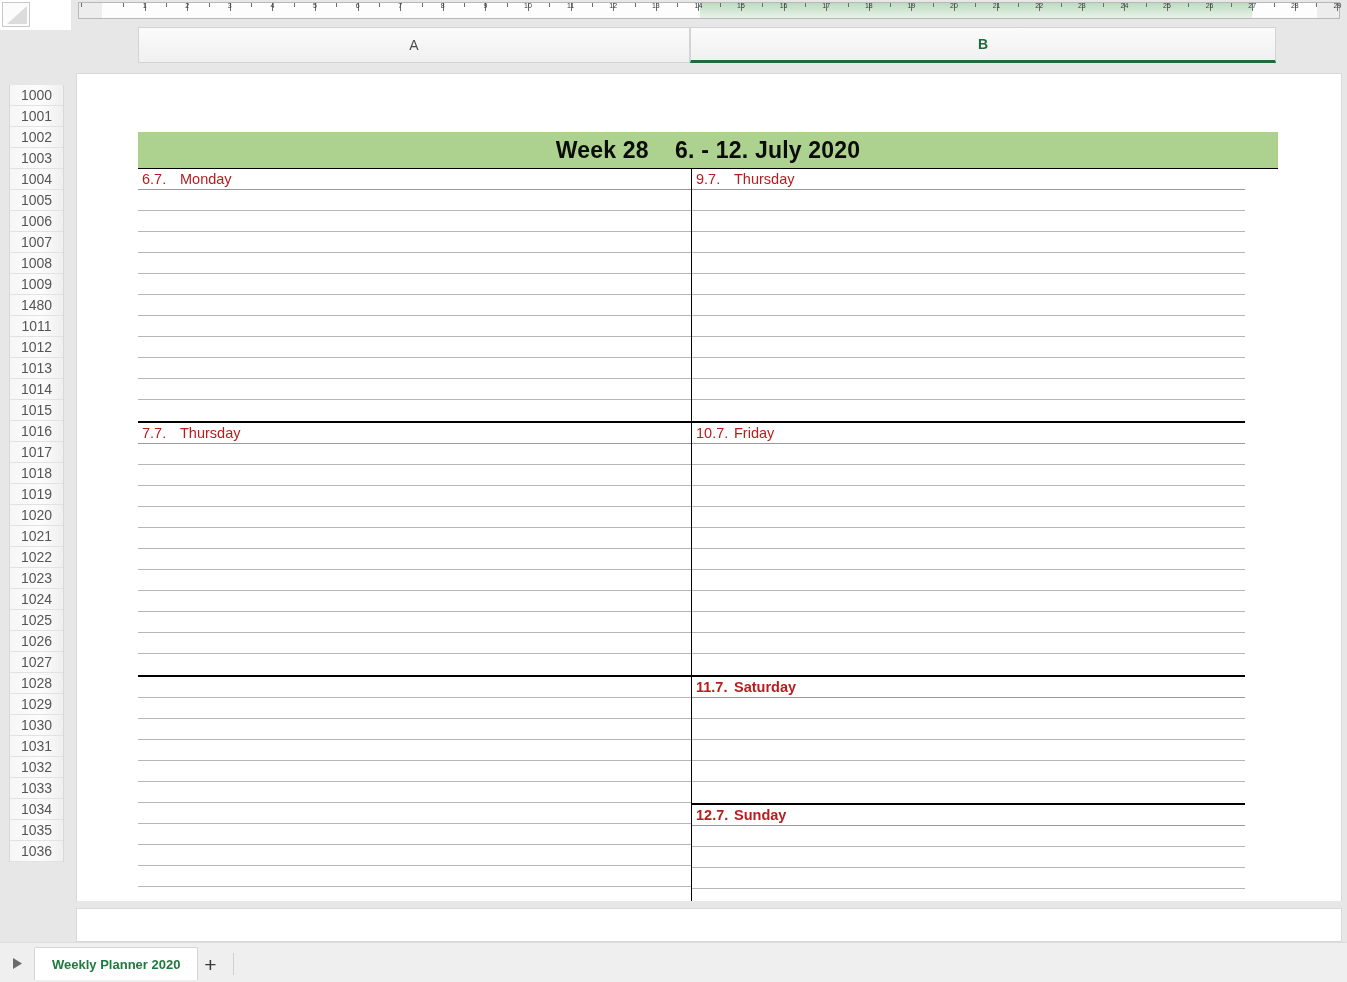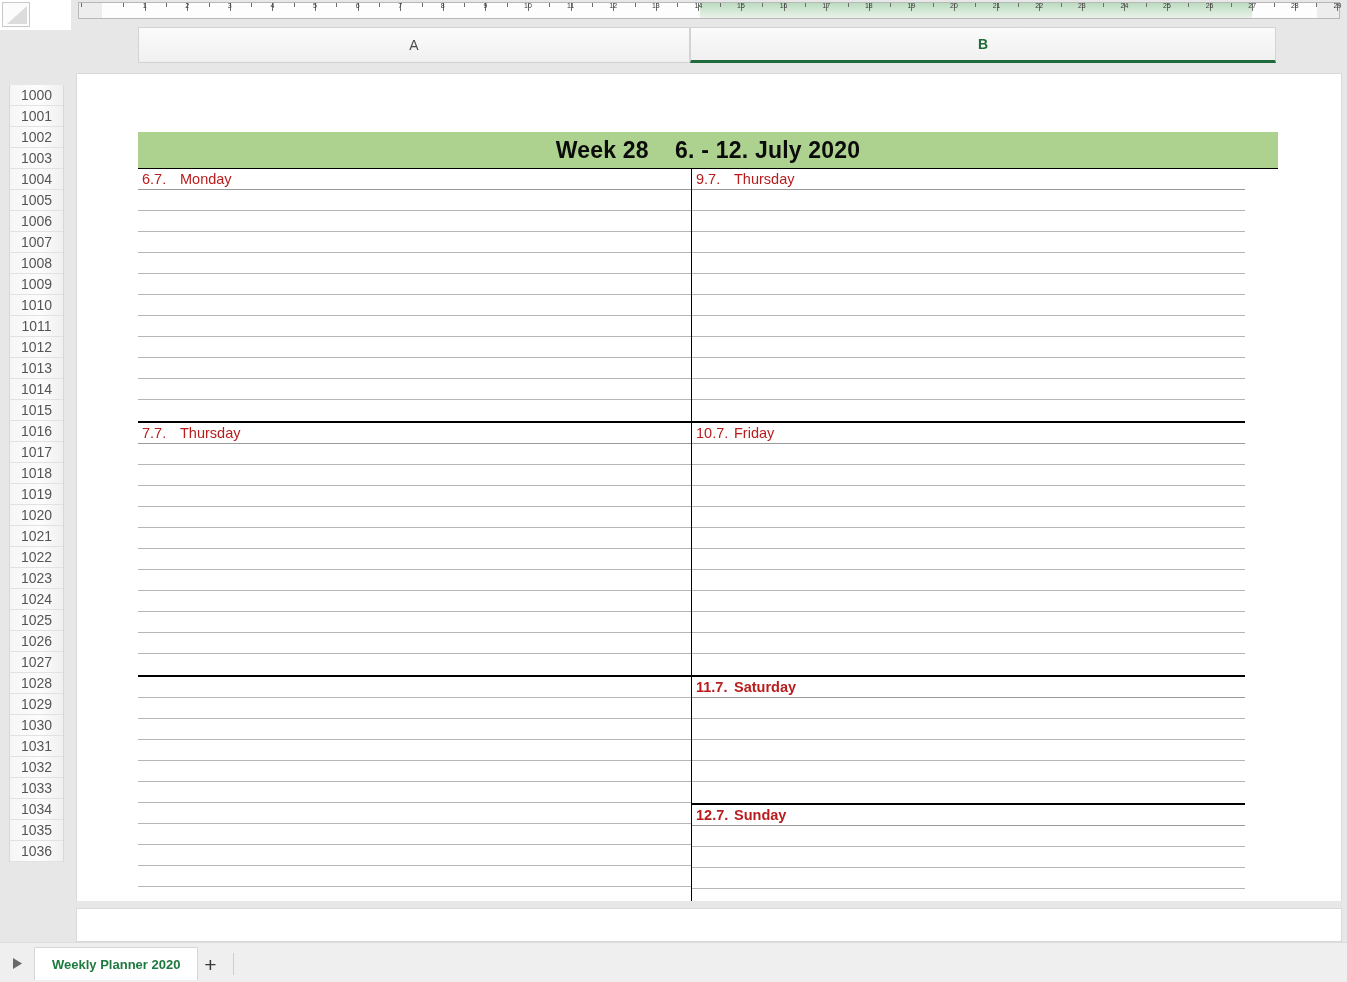--- a/index.html
+++ b/index.html
@@ -296,21 +296,21 @@
         <div class="rowhdr">1000</div>
         <div class="rowhdr">1001</div>
         <div class="rowhdr">1002</div>
         <div class="rowhdr">1003</div>
         <div class="rowhdr">1004</div>
         <div class="rowhdr">1005</div>
         <div class="rowhdr">1006</div>
         <div class="rowhdr">1007</div>
         <div class="rowhdr">1008</div>
         <div class="rowhdr">1009</div>
-        <div class="rowhdr">1010</div>
+        <div class="rowhdr">1480</div>
         <div class="rowhdr">1011</div>
         <div class="rowhdr">1012</div>
         <div class="rowhdr">1013</div>
         <div class="rowhdr">1014</div>
         <div class="rowhdr">1015</div>
         <div class="rowhdr">1016</div>
         <div class="rowhdr">1017</div>
         <div class="rowhdr">1018</div>
         <div class="rowhdr">1019</div>
         <div class="rowhdr">1020</div>

